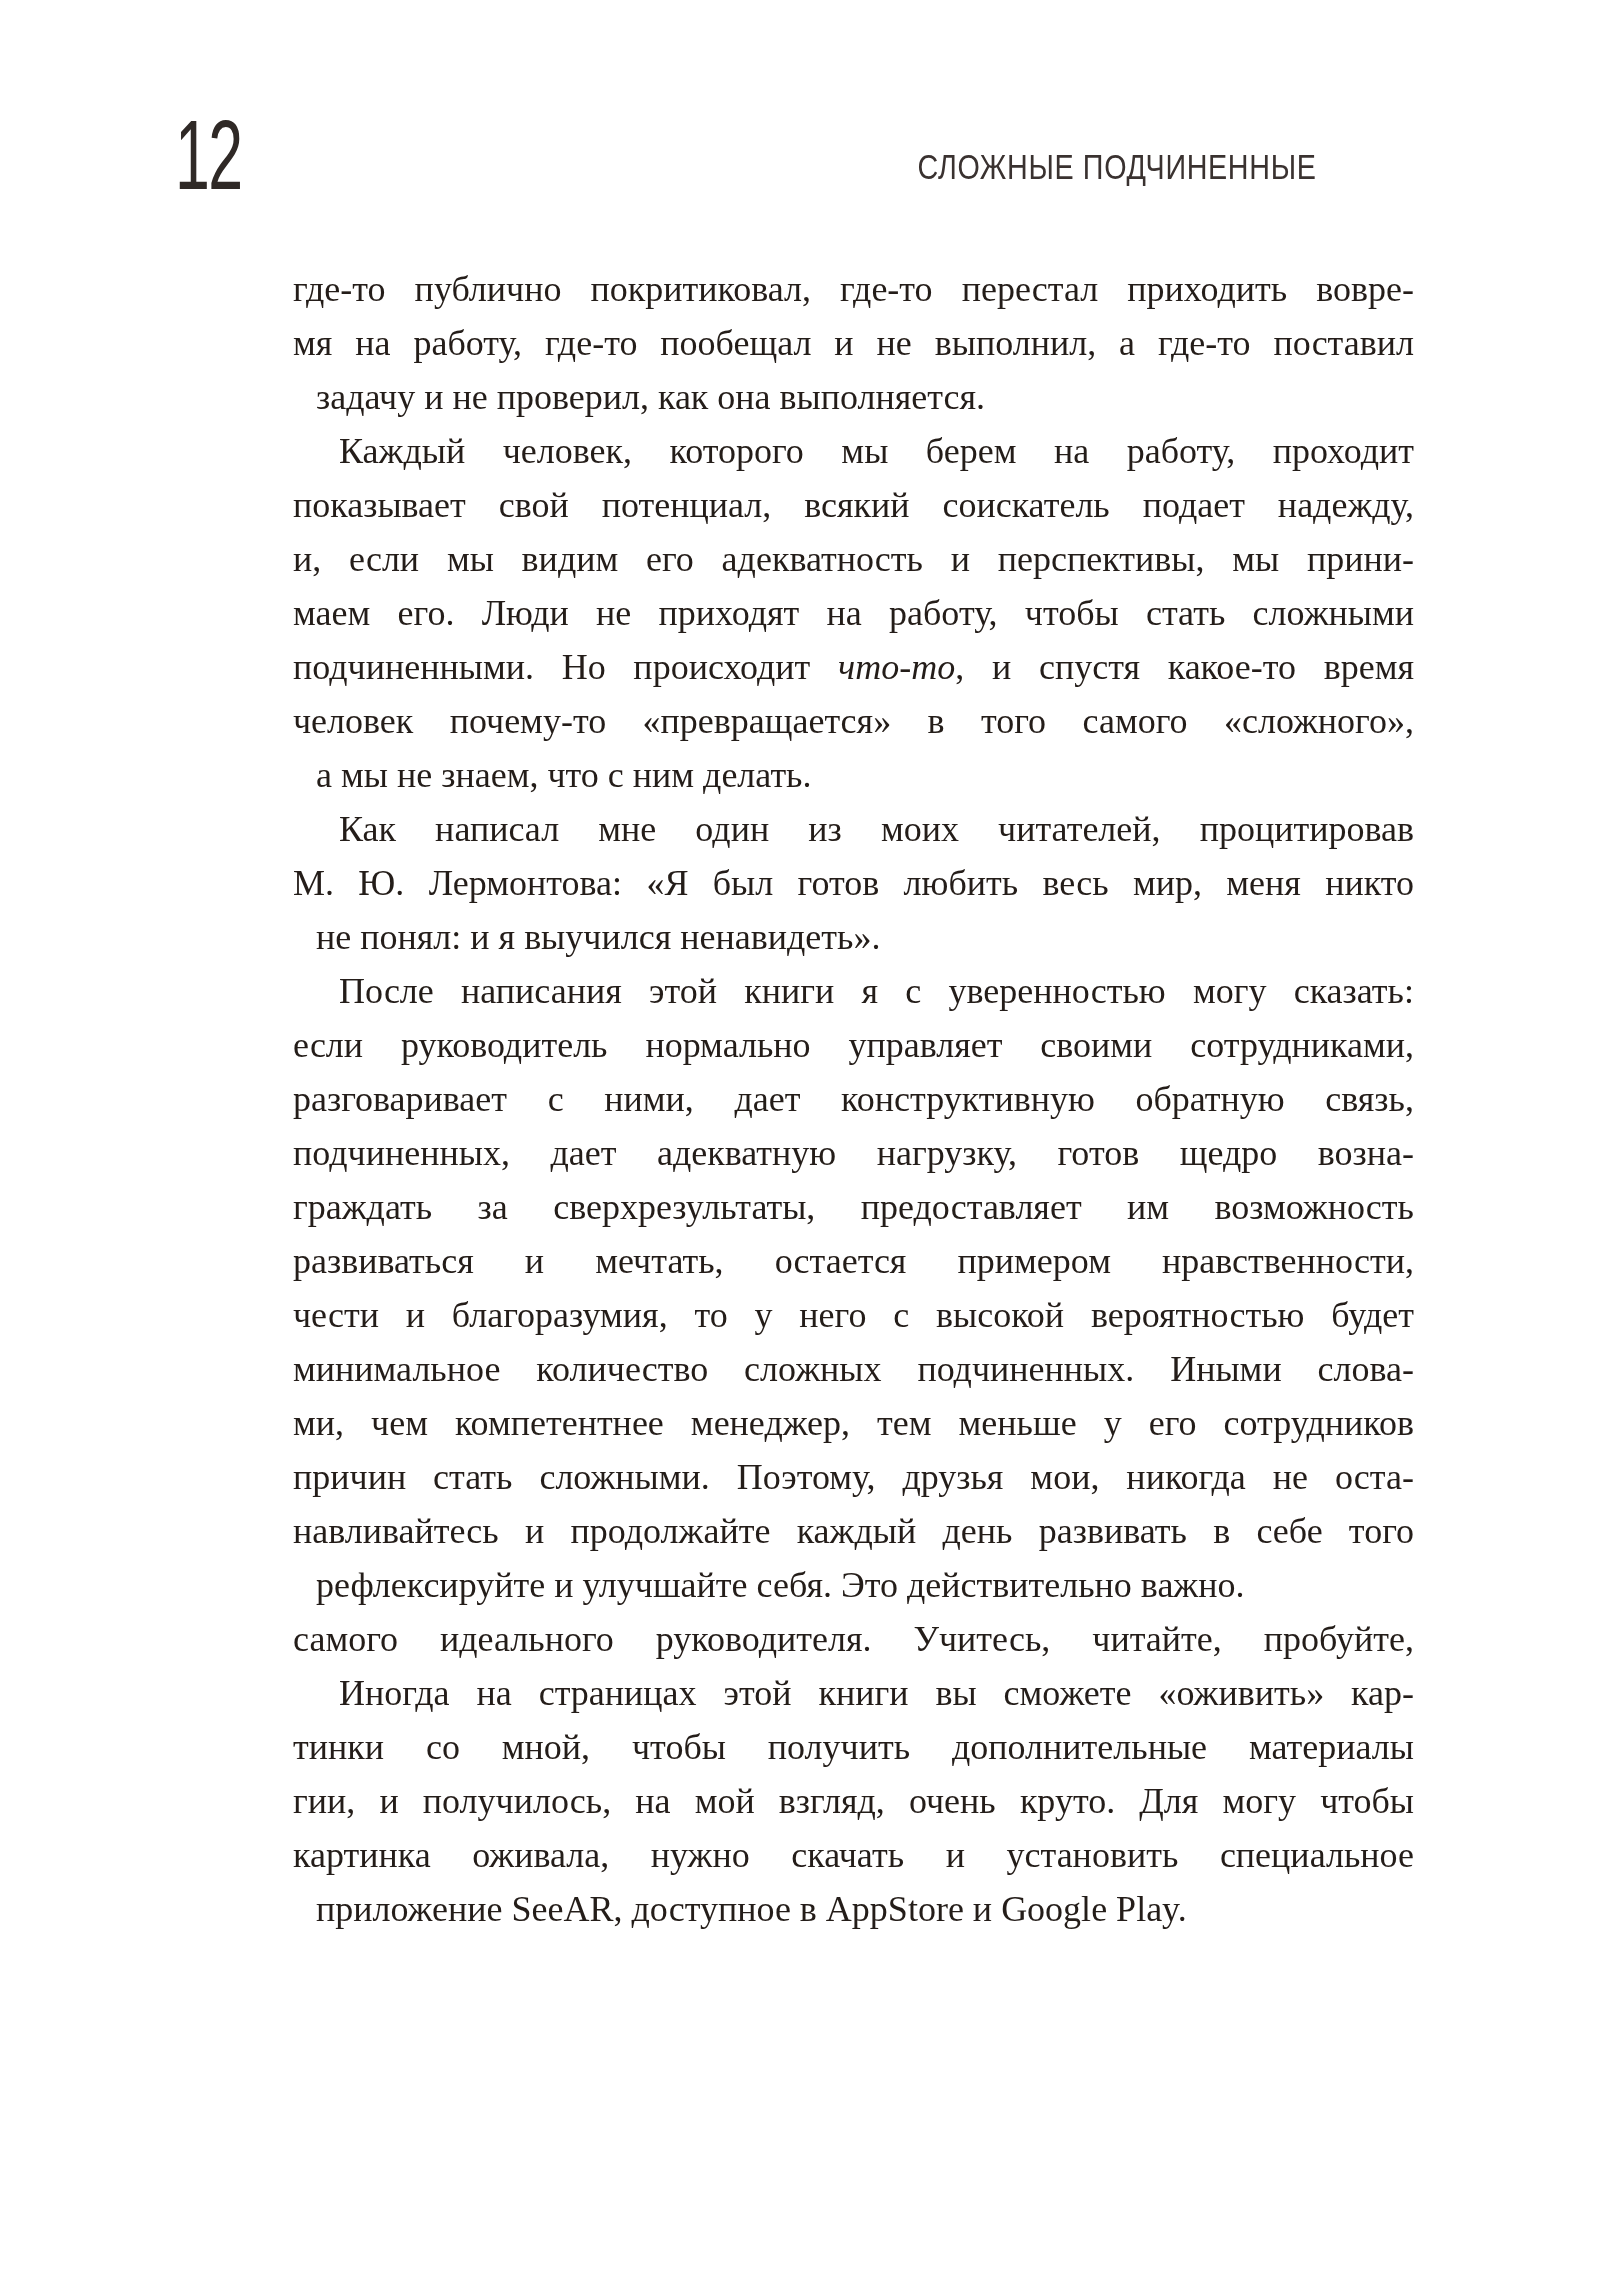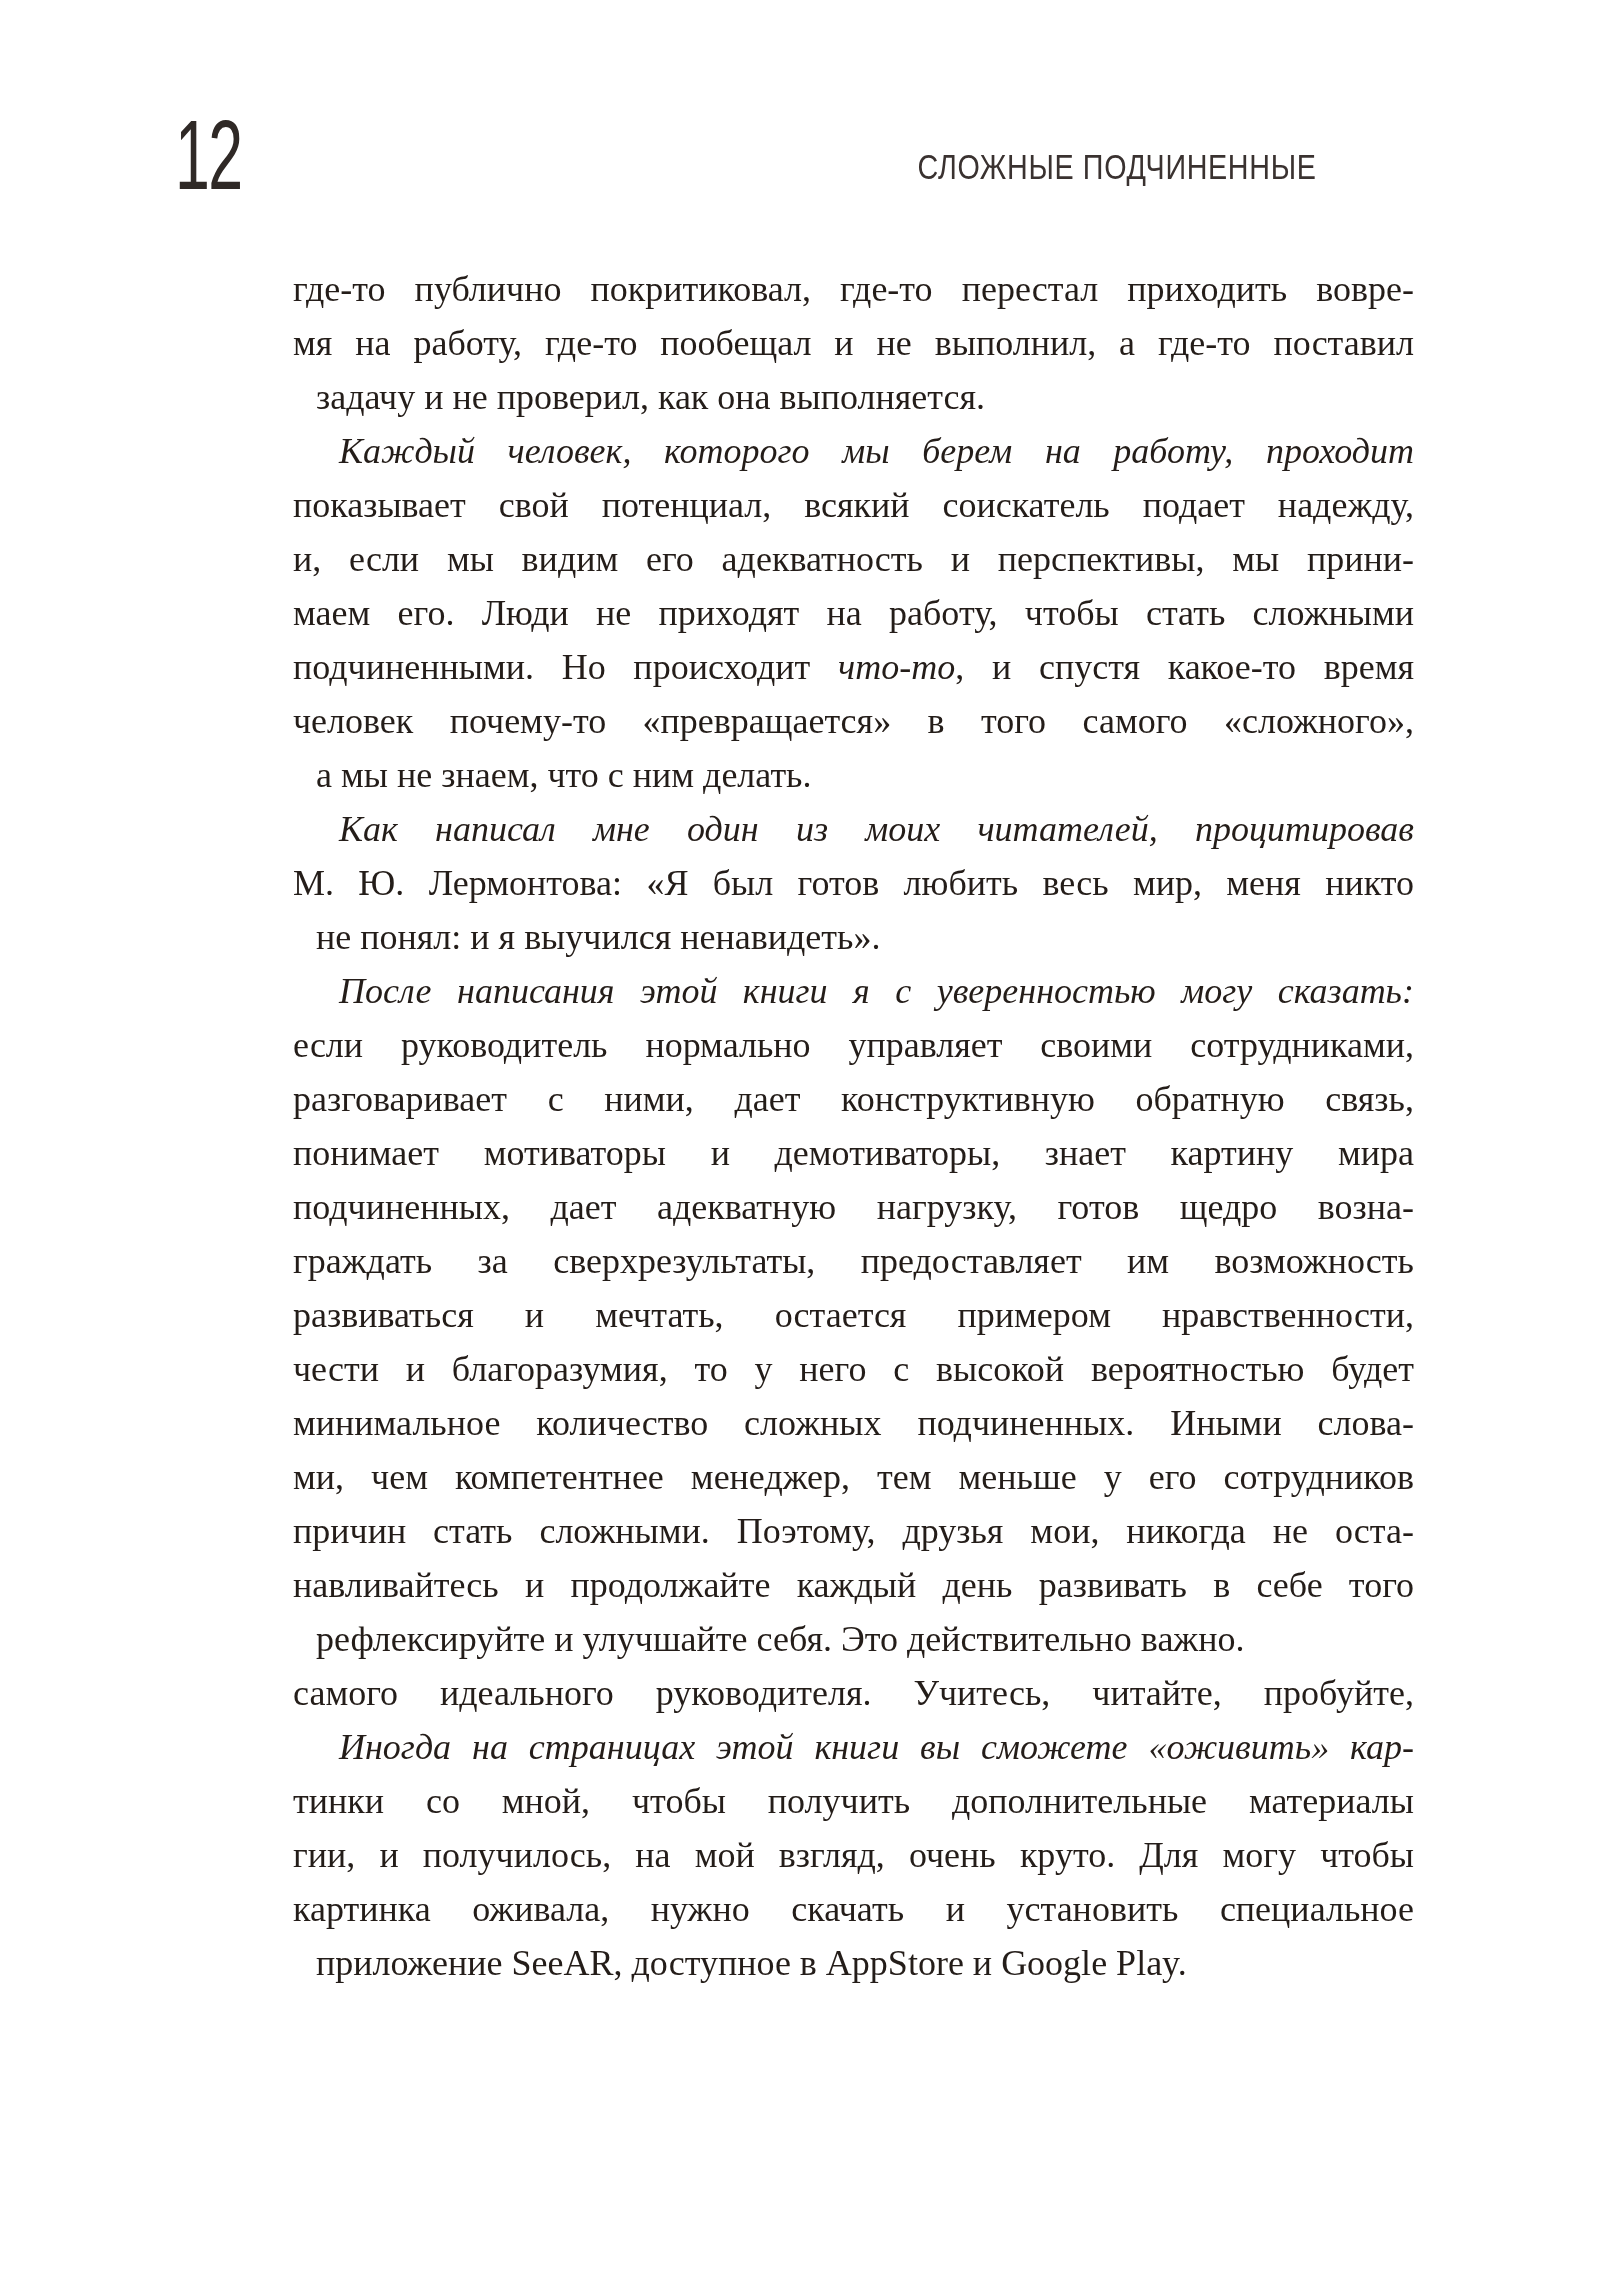--- a/index.html
+++ b/index.html
@@ -59,21 +59,20 @@
     text-align: justify;
     text-align-last: justify;
   }
   .line.last {
     text-align: left;
     text-align-last: left;
     margin-left: 23px;
   }
   .paragraph.indent .line:first-child {
     text-indent: 46px;
-    font-style: italic;
   }
   .italic { font-style: italic; }
 </style>
 </head>
 <body>
 
 <div class="page">
   <div class="page-number">12</div>
   <div class="running-head">СЛОЖНЫЕ ПОДЧИНЕННЫЕ</div>
   <div class="body-text">
@@ -93,21 +92,20 @@
       </div>
       <div class="paragraph indent">
         <div class="line"><span>Как написал мне один из моих читателей, процитировав</span></div>
         <div class="line"><span>М. Ю. Лермонтова: «Я был готов любить весь мир, меня никто</span></div>
         <div class="line last"><span>не понял: и я выучился ненавидеть».</span></div>
       </div>
       <div class="paragraph indent">
         <div class="line"><span>После написания этой книги я с уверенностью могу сказать:</span></div>
         <div class="line"><span>если руководитель нормально управляет своими сотрудниками,</span></div>
         <div class="line"><span>разговаривает с ними, дает конструктивную обратную связь,</span></div>
-        <div class="line"><span>понимает мотиваторы и демотиваторы, знает картину мира</span></div>
         <div class="line"><span>подчиненных, дает адекватную нагрузку, готов щедро возна-</span></div>
         <div class="line"><span>граждать за сверхрезультаты, предоставляет им возможность</span></div>
         <div class="line"><span>развиваться и мечтать, остается примером нравственности,</span></div>
         <div class="line"><span>чести и благоразумия, то у него с высокой вероятностью будет</span></div>
         <div class="line"><span>минимальное количество сложных подчиненных. Иными слова-</span></div>
         <div class="line"><span>ми, чем компетентнее менеджер, тем меньше у его сотрудников</span></div>
         <div class="line"><span>причин стать сложными. Поэтому, друзья мои, никогда не оста-</span></div>
         <div class="line"><span>навливайтесь и продолжайте каждый день развивать в себе того</span></div>
         <div class="line last"><span>рефлексируйте и улучшайте себя. Это действительно важно.</span></div>
         <div class="line"><span>самого идеального руководителя. Учитесь, читайте, пробуйте,</span></div>

